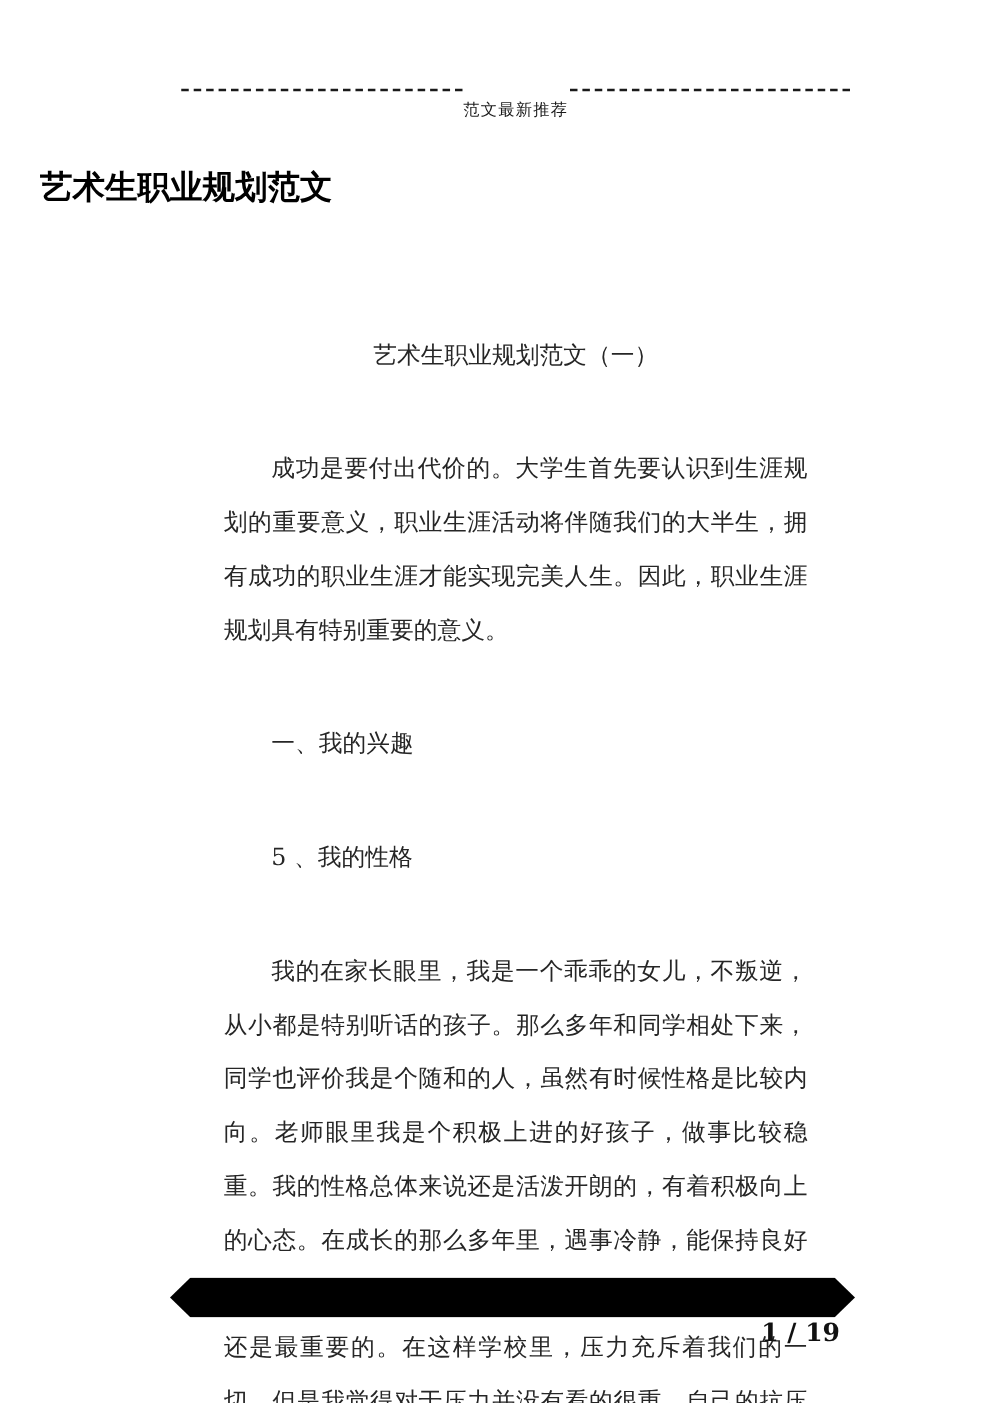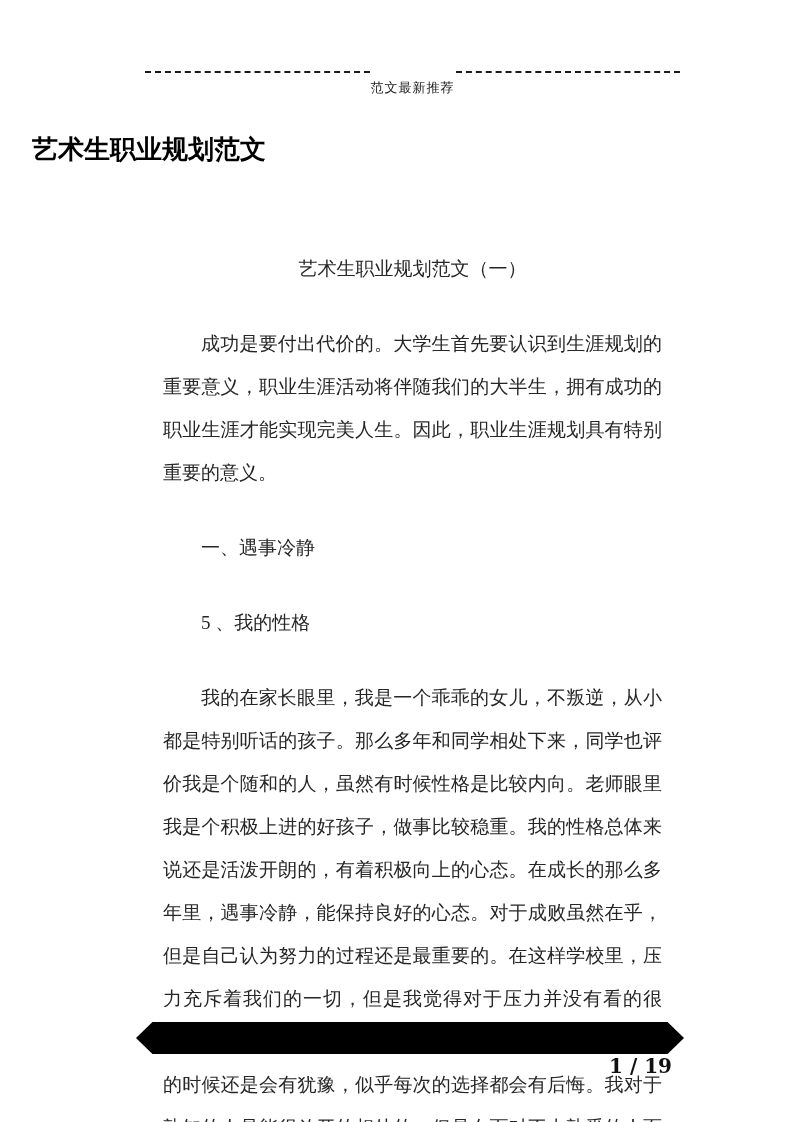--- a/index.html
+++ b/index.html
@@ -57,23 +57,23 @@
     position: absolute;
     top: 199px;
     left: 115px;
     width: 563px;
     font-size: 19px;
     line-height: 43px;
     text-align: justify;
     text-justify: inter-ideograph;
     color: #262626;
   }
-  .content p { margin: 0; }
+  .content p { margin: 16px; }
   .subtitle { text-align: center; text-indent: 0; }
-  .para { text-indent: 2em; font-family: Liberation Serif, serif; }
+  .para { text-indent: 2em; }
   
   .footer-rule {
     position: absolute;
     top: 1006px;
     left: 120px;
     width: 548px;
     height: 5px;
     background: #000000;
     clip-path: polygon(0 50%, 3% 0, 97% 0, 100% 50%, 97% 100%, 3% 100%);
   }
@@ -96,21 +96,21 @@
     <span class="dash-seg"></span>
     <span class="header-label">范文最新推荐</span>
     <span class="dash-seg"></span>
   </div>
 
   <h1 class="doc-title">艺术生职业规划范文</h1>
 
   <div class="content">
     <p class="subtitle">艺术生职业规划范文（一）</p>
     <p class="para">成功是要付出代价的。大学生首先要认识到生涯规划的重要意义，职业生涯活动将伴随我们的大半生，拥有成功的职业生涯才能实现完美人生。因此，职业生涯规划具有特别重要的意义。</p>
-    <p class="para">一、遇事冷静</p>
+    <p class="para">一、我的兴趣</p>
     <p class="para">5 、我的性格</p>
     <p class="para">我的在家长眼里，我是一个乖乖的女儿，不叛逆，从小都是特别听话的孩子。那么多年和同学相处下来，同学也评价我是个随和的人，虽然有时候性格是比较内向。老师眼里我是个积极上进的好孩子，做事比较稳重。我的性格总体来说还是活泼开朗的，有着积极向上的心态。在成长的那么多年里，遇事冷静，能保持良好的心态。对于成败虽然在乎，但是自己认为努力的过程还是最重要的。在这样学校里，压力充斥着我们的一切，但是我觉得对于压力并没有看的很重。自己的抗压性还是比较好的。但是有时候面对一些决策的时候还是会有犹豫，似乎每次的选择都会有后悔。我对于熟知的人是能很放开的相处的，但是在面对不太熟悉的人面前就基本是闭口不言，很在意别人对我的看法。</p>
   </div>
 
   <div class="footer-rule"></div>
   <div class="page-number">1 / 19</div>
 
 </div>
 
 </body></html>

